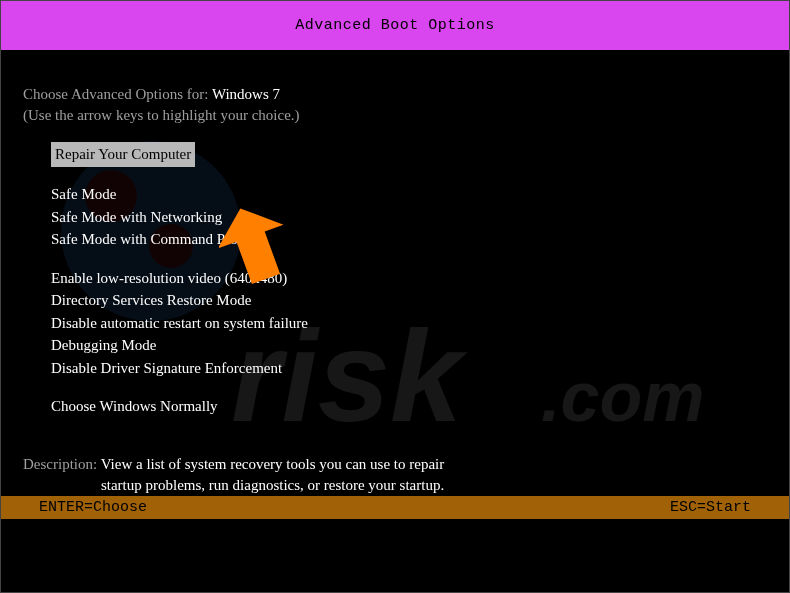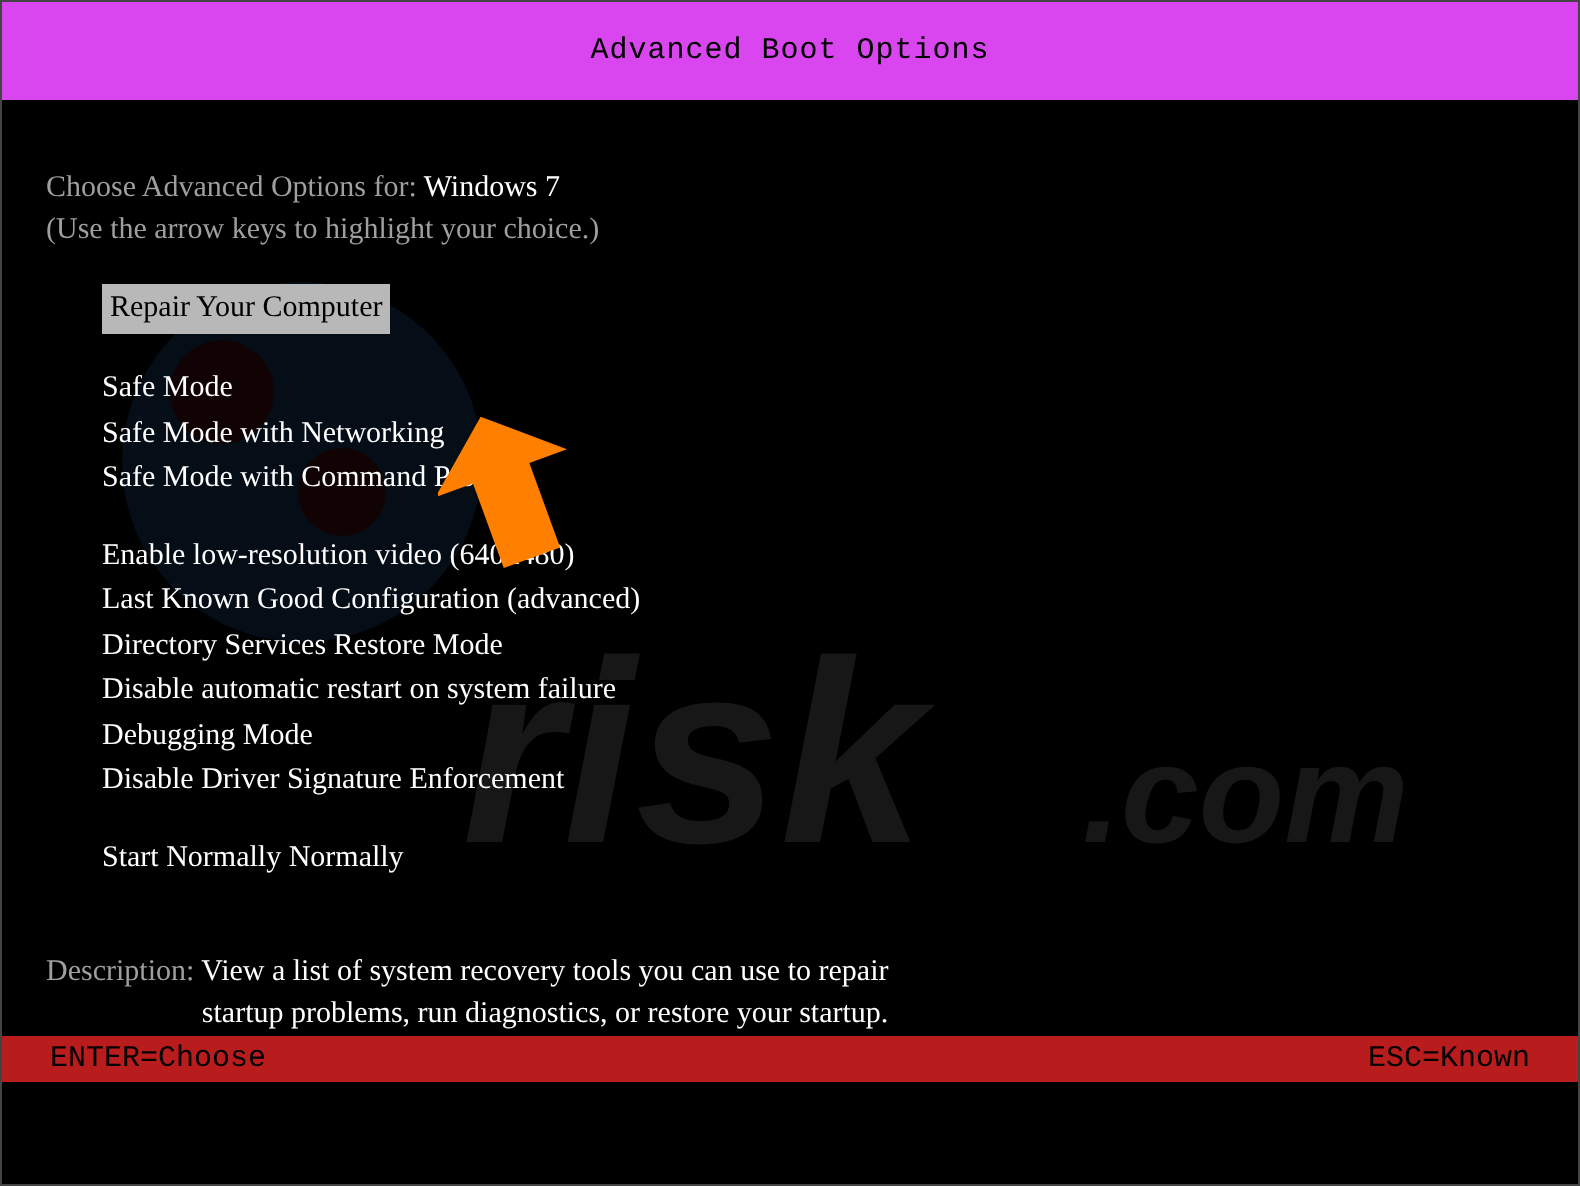--- a/index.html
+++ b/index.html
@@ -46,23 +46,23 @@
     color: #fff;
   }
   .description {
     margin-top: 36px;
   }
   .footer {
     position: absolute;
     bottom: 0;
     left: 0;
     right: 0;
-    background: #b91c1c;
+    background: #a16207;
     color: #000;
-    padding: 3px 24px;
+    padding: 3px 38px;
     display: flex;
     justify-content: space-between;
   }
   .watermark {
     position: absolute;
     top: 0; left: 0; right: 0; bottom: 0;
     pointer-events: none;
     z-index: 0;
   }
   .content, .title-bar, .footer { position: relative; z-index: 1; }
@@ -104,39 +104,38 @@
     <div class="menu-group">
       <span class="highlight">Repair Your Computer</span>
     </div>
     <div class="menu-group">
       <span class="menu-item">Safe Mode</span>
       <span class="menu-item">Safe Mode with Networking</span>
       <span class="menu-item">Safe Mode with Command Prompt</span>
     </div>
     <div class="menu-group">
       <span class="menu-item">Enable low-resolution video (640x480)</span>
-      <span class="menu-item">Last Known Good Configuration (advanced)</span>
       <span class="menu-item">Directory Services Restore Mode</span>
       <span class="menu-item">Disable automatic restart on system failure</span>
       <span class="menu-item">Debugging Mode</span>
       <span class="menu-item">Disable Driver Signature Enforcement</span>
     </div>
     <div class="menu-group">
-      <span class="menu-item">Start Normally Normally</span>
+      <span class="menu-item">Choose Windows Normally</span>
     </div>
   </div>
 
   <div class="description">
     <span class="gray">Description: </span><span class="white">View a list of system recovery tools you can use to repair</span>
     <div>
       <span class="gray" style="visibility:hidden">Description: </span><span class="white">startup problems, run diagnostics, or restore your startup.</span>
     </div>
   </div>
 </div>
 
 <svg class="arrow" width="70" height="80">
   <polygon points="35,0 70,30 50,30 50,75 20,75 20,30 0,30" fill="#ff7f00" transform="rotate(-20 35 40)"></polygon>
 </svg>
 
 <div class="footer">
   <span>ENTER=Choose</span>
-  <span>ESC=Known</span>
+  <span>ESC=Start</span>
 </div>
 
 </body></html>

